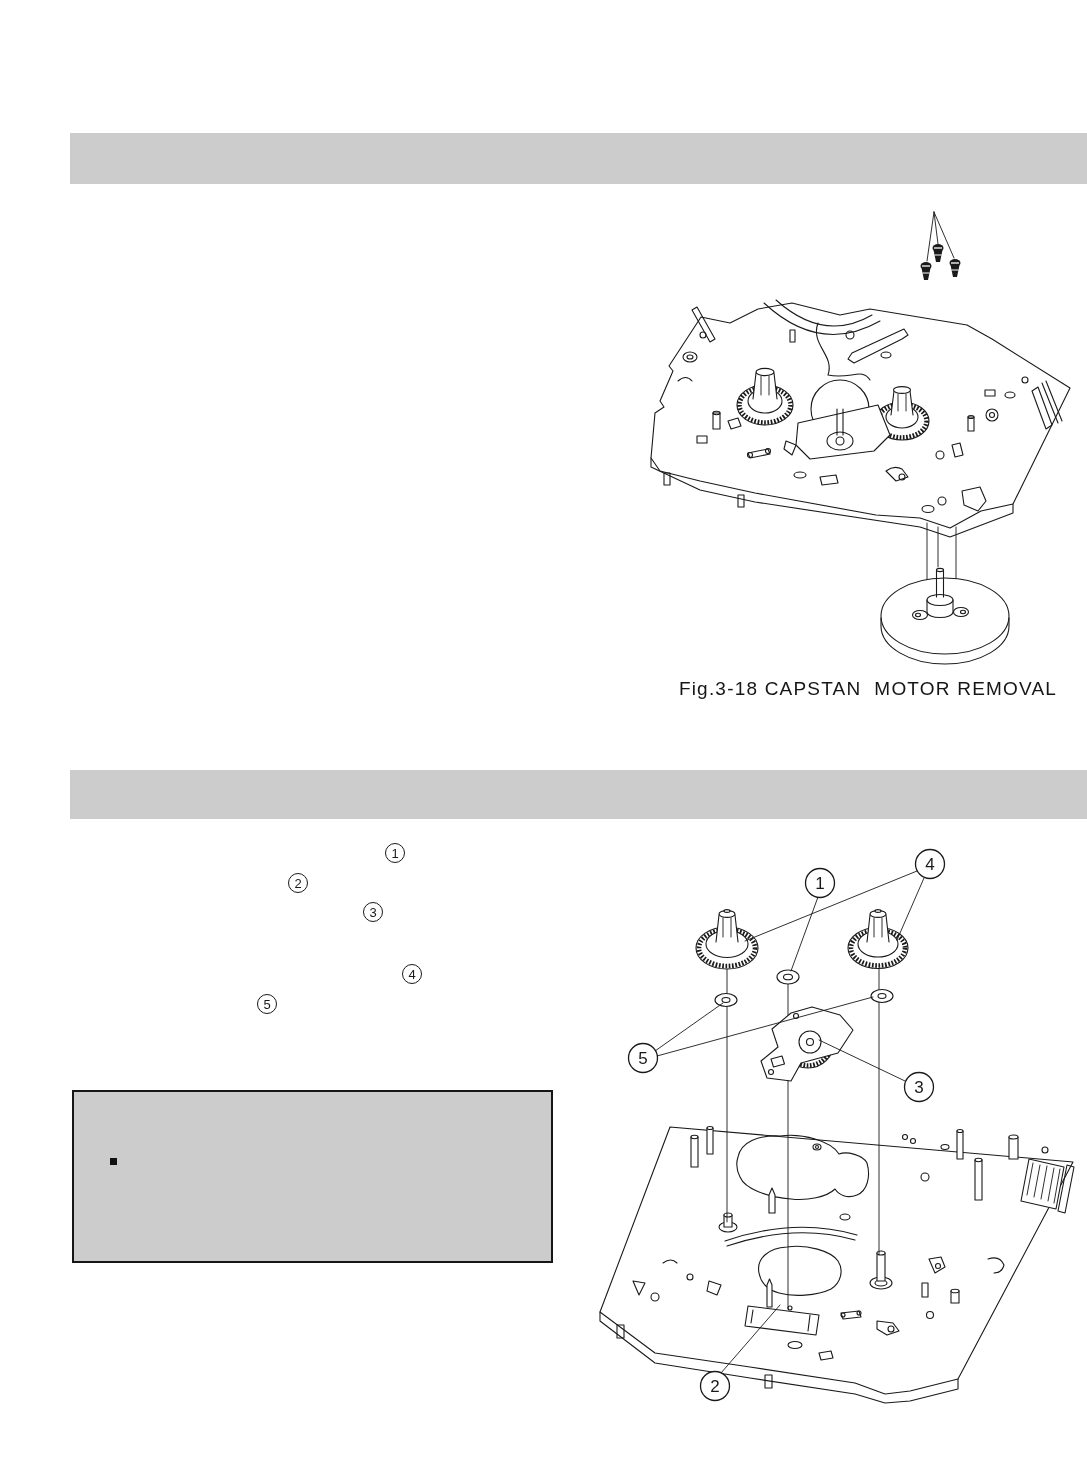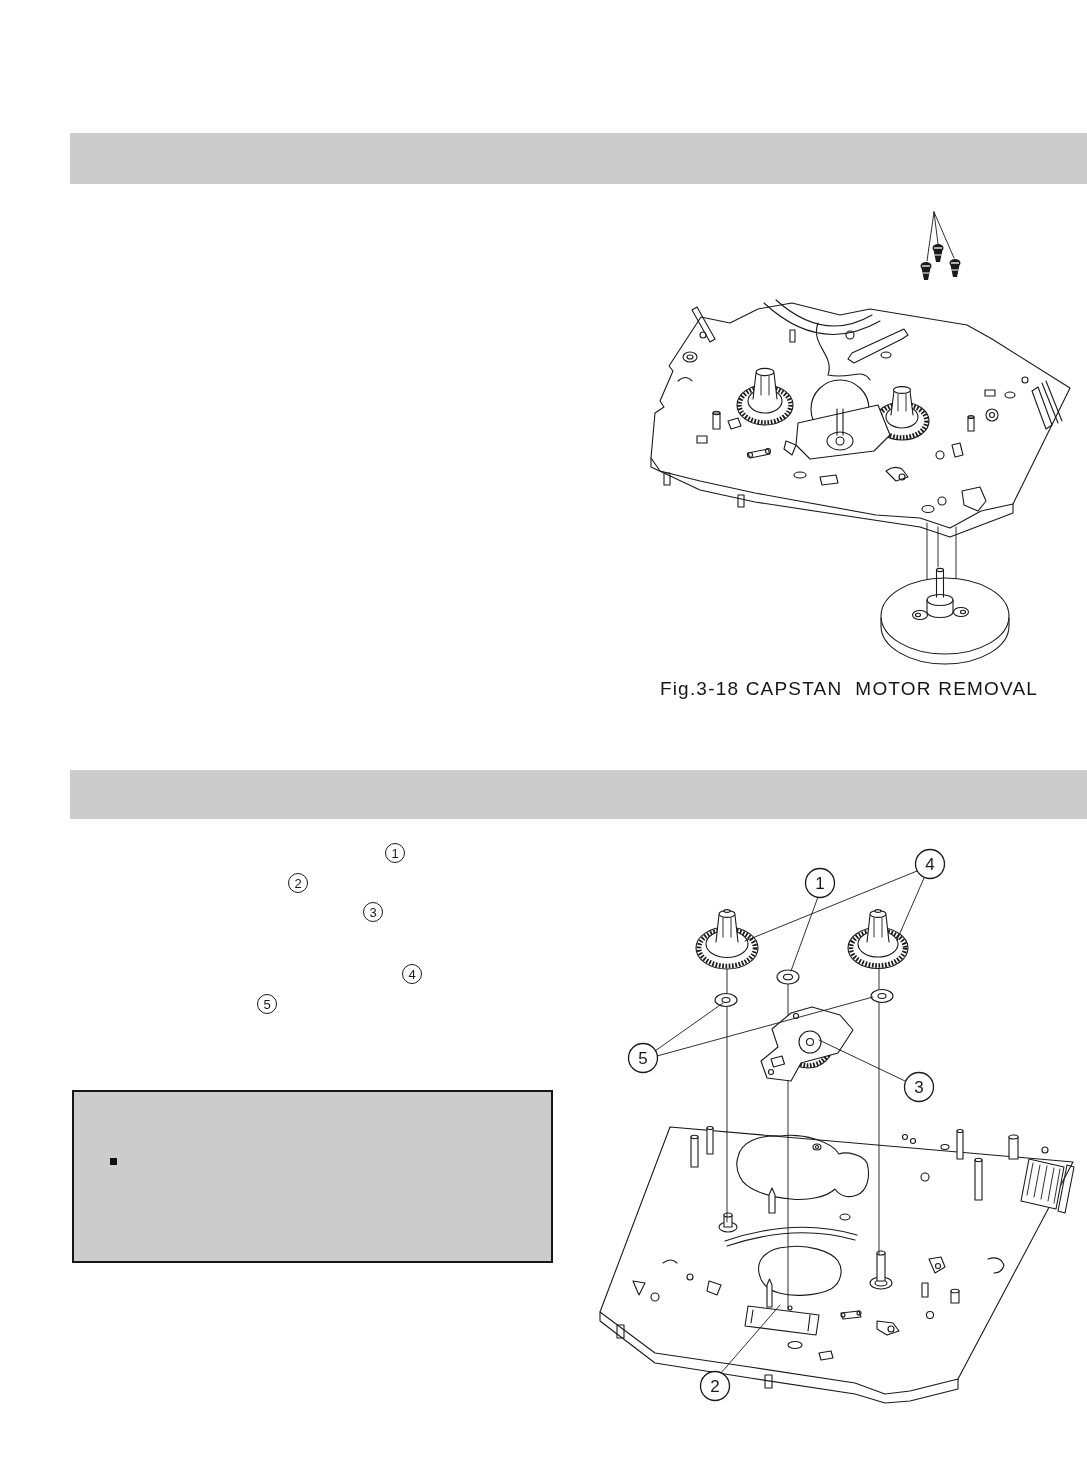--- a/index.html
+++ b/index.html
@@ -3,21 +3,21 @@
 <meta charset="utf-8">
 <style>
   html,body{margin:0;padding:0;background:#ffffff;}
   .page{position:relative;width:1087px;height:1478px;background:#ffffff;overflow:hidden;
         font-family:"Liberation Sans", sans-serif;color:#1a1a1a;}
   .section-bar{position:absolute;left:70px;width:1017px;background:#cccccc;}
   .bar1{top:133px;height:51px;}
   .bar2{top:770px;height:49px;}
   .caption{position:absolute;color:#161616;font-size:19px;letter-spacing:1.2px;
            text-align:center;white-space:pre;line-height:29px;}
-  .cap318{left:634px;top:674px;width:430px;}
+  .cap318{left:653px;top:674px;width:430px;}
   .cap319{left:628px;top:1419px;width:436px;}
   .step-circle{position:absolute;width:20px;height:20px;border:1.4px solid #1a1a1a;border-radius:50%;
                box-sizing:border-box;display:flex;align-items:center;justify-content:center;
                font-size:13px;line-height:1;color:#1a1a1a;}
   .note-box{position:absolute;left:72px;top:1090px;width:481px;height:173px;background:#cccccc;
             border:2px solid #161616;box-sizing:border-box;}
   .note-bullet{position:absolute;left:36px;top:66px;width:7px;height:7px;background:#111;}
   .figsvg{position:absolute;}
   .ink{stroke:#1a1a1a;fill:none;stroke-width:1.1;stroke-linejoin:round;stroke-linecap:round;}
   .wh{fill:#ffffff;}

